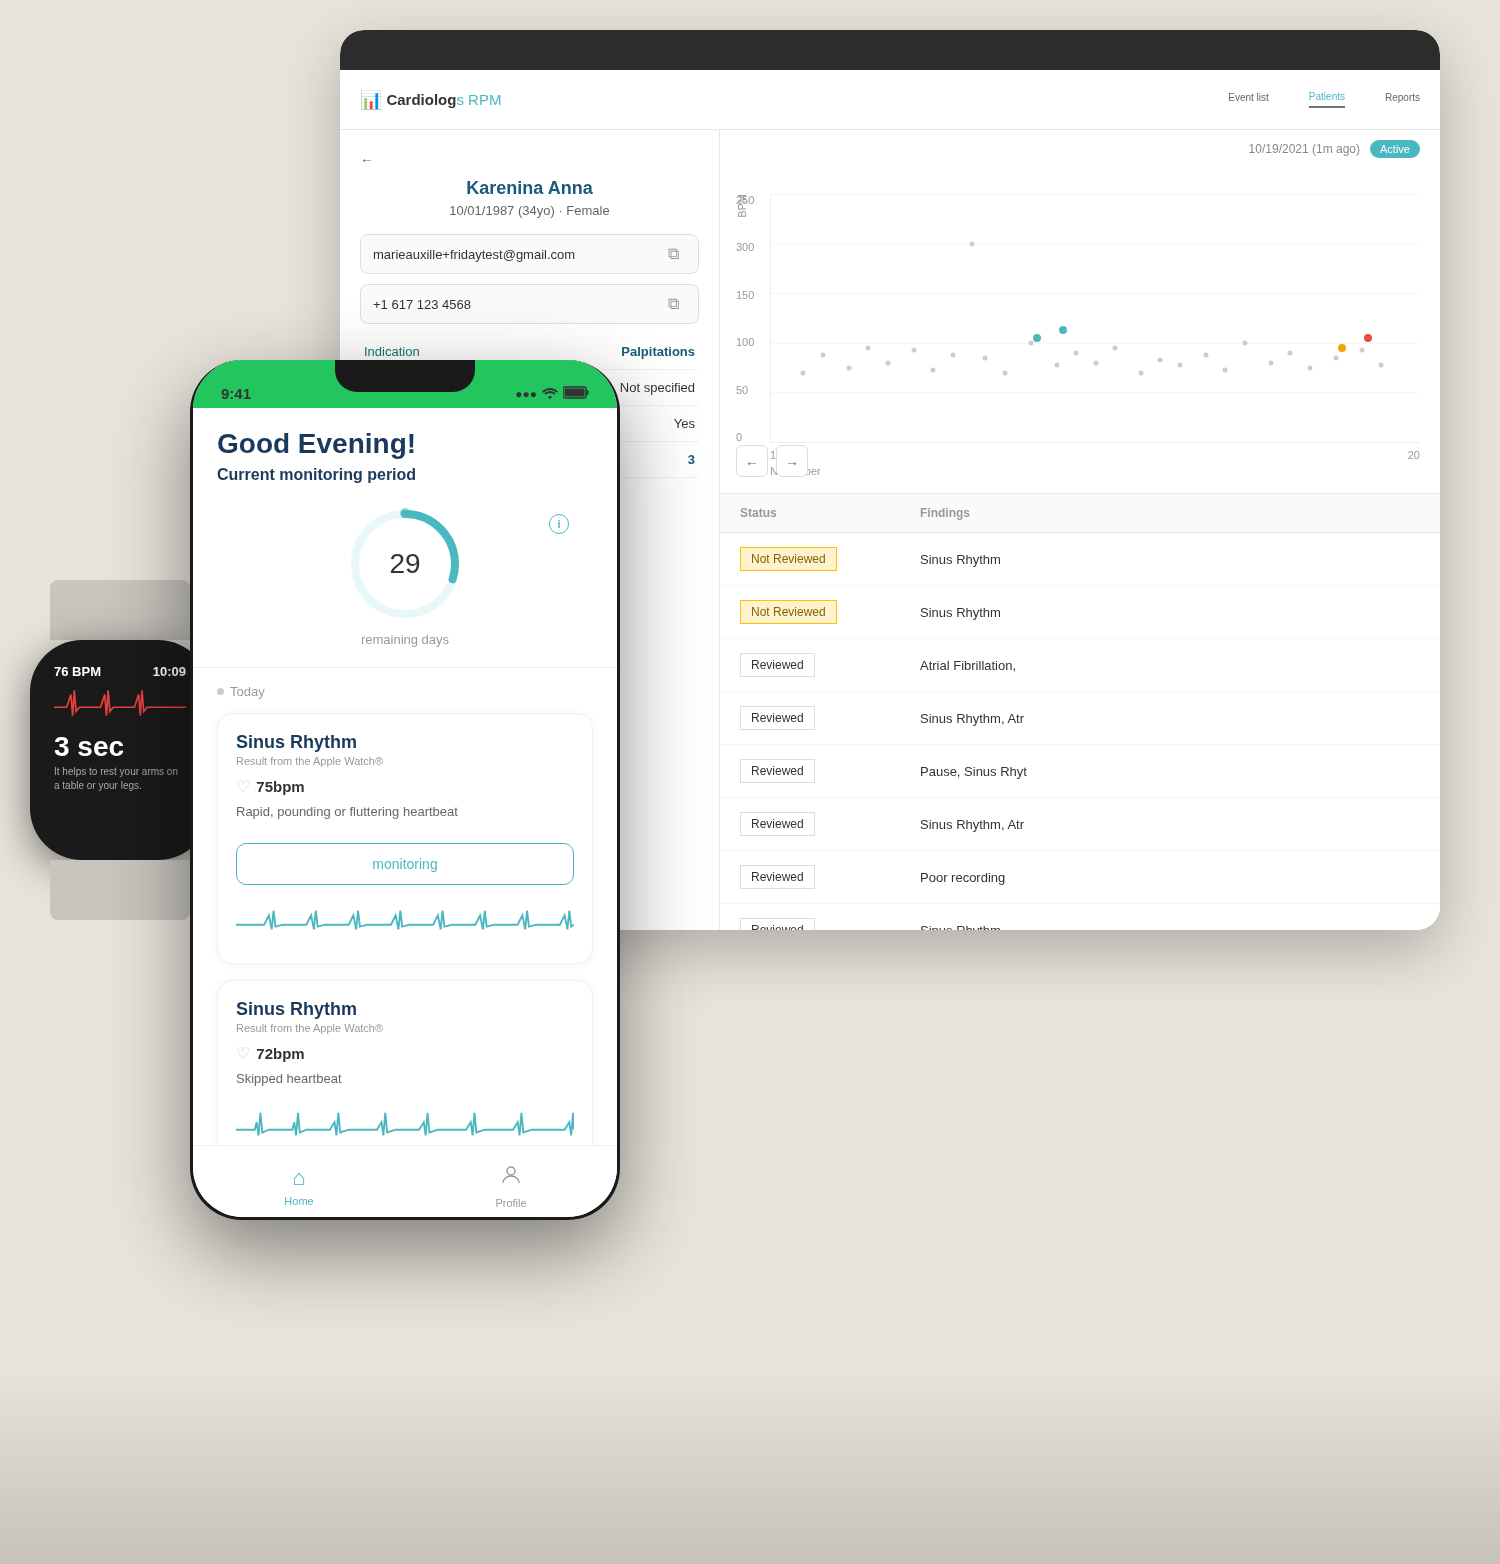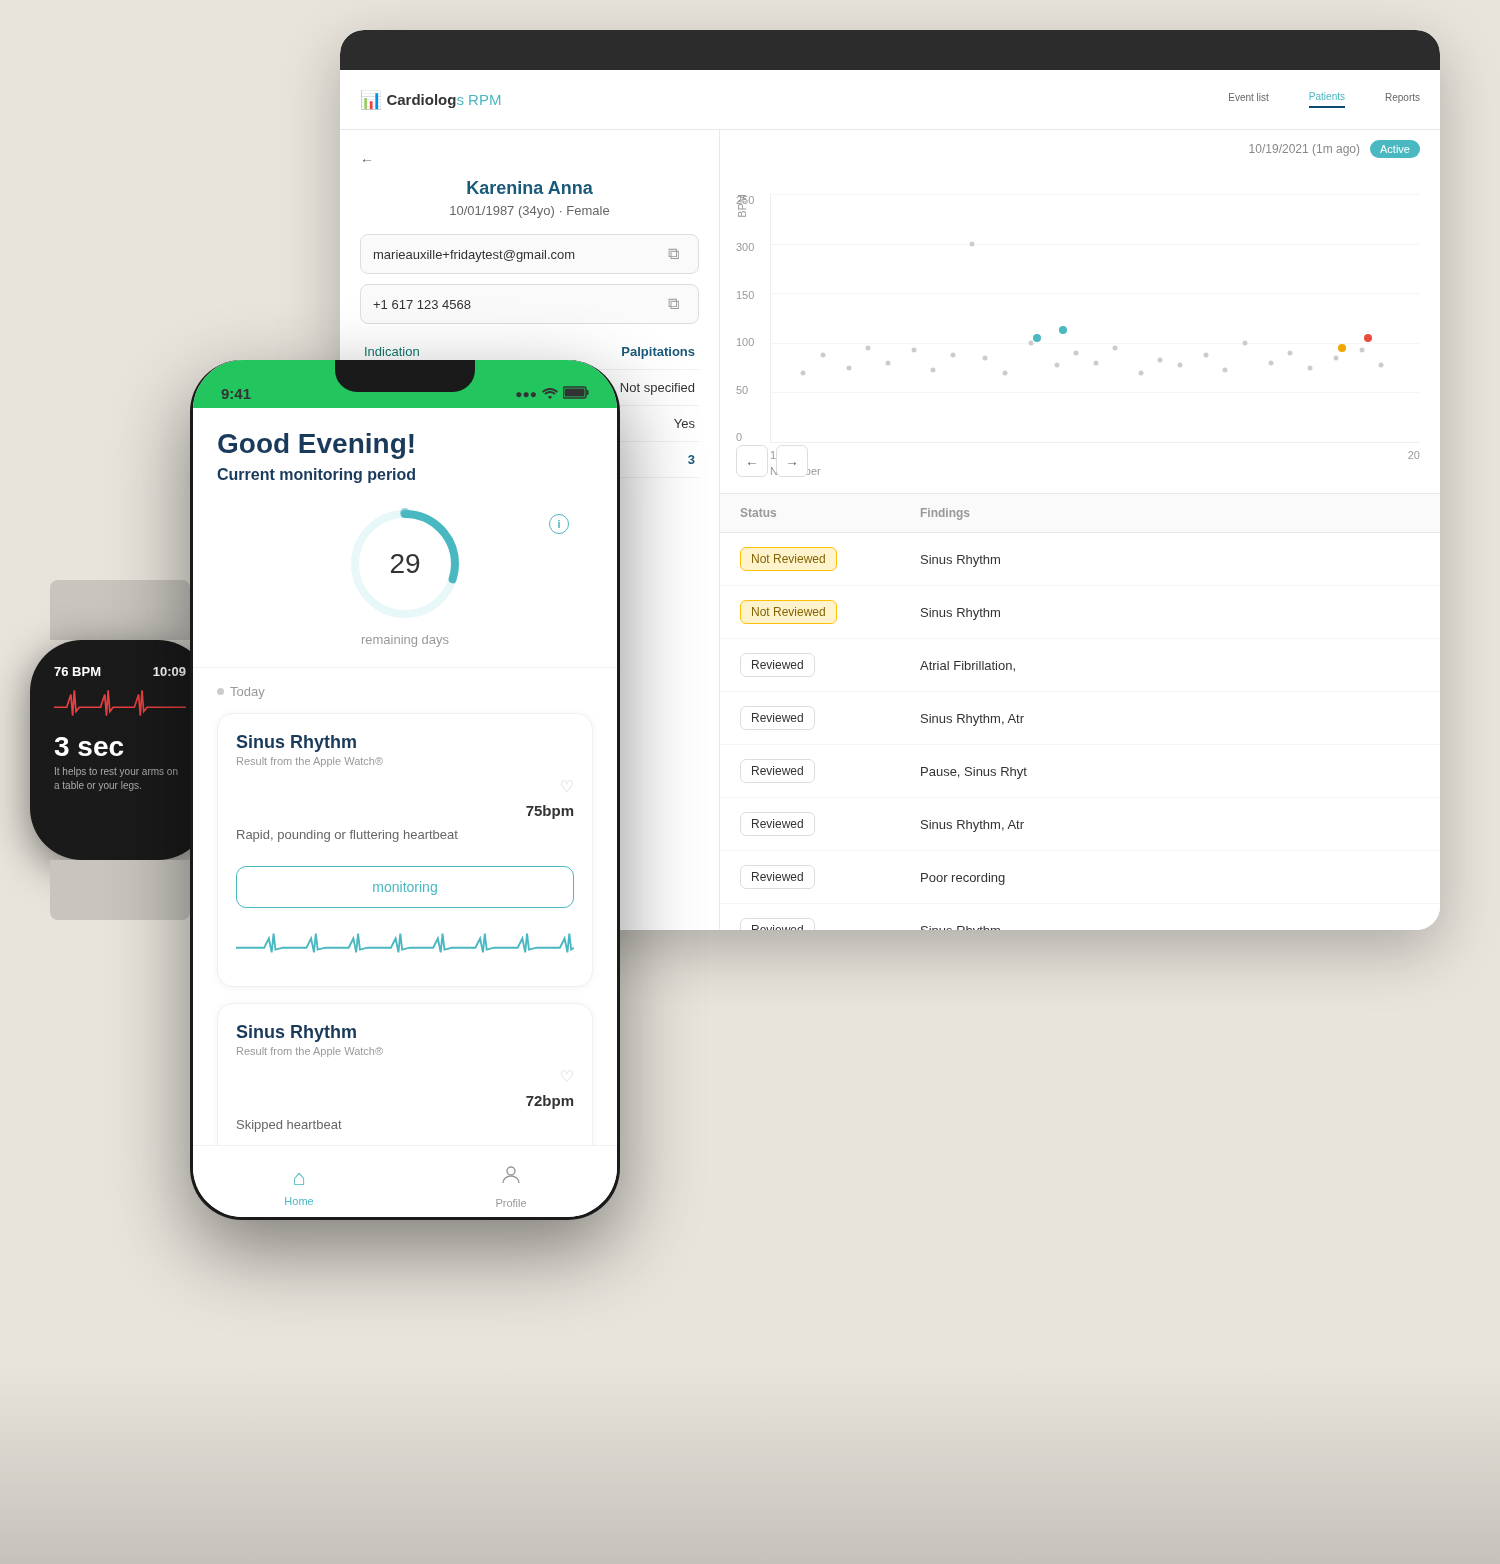--- a/index.html
+++ b/index.html
@@ -73,21 +73,21 @@
       align-items: center;
     }
     .tablet-nav-item {
       font-size: 10px;
       color: #666;
       cursor: pointer;
       padding-bottom: 4px;
     }
     .tablet-nav-item.active {
       color: #4ab8c1;
-      border-bottom: 2px solid #0c4a6e;
+      border-bottom: 2px solid #737373;
       font-weight: 500;
     }
 
     
     .tablet-content {
       display: flex;
       flex: 1;
       overflow: hidden;
     }
 
@@ -239,21 +239,21 @@
     .events-col-findings { flex: 1; font-size: 12px; color: #999; font-weight: 600; }
     .events-row {
       display: flex;
       align-items: center;
       padding: 14px 20px;
       border-bottom: 1px solid #f5f5f5;
     }
     .status-badge {
       display: inline-block;
       padding: 4px 10px;
-      border-radius: 6px;
+      border-radius: 0;
       font-size: 12px;
       font-weight: 500;
     }
     .status-not-reviewed {
       background: #fff3cd;
       color: #856404;
       border: 1px solid #ffc107;
     }
     .status-reviewed {
       background: #fff;
@@ -406,27 +406,26 @@
       color: #1a3a5c;
       margin-bottom: 2px;
     }
     .reading-source {
       font-size: 11px;
       color: #999;
       margin-bottom: 10px;
     }
     .reading-bpm {
       display: flex;
-      align-items: flex-end;
+      align-items: center;
       gap: 6px;
       font-size: 15px;
       color: #333;
       font-weight: 600;
       margin-bottom: 8px;
-      flex-direction: column;
     }
     .heart-icon { color: #e8e8e8; font-size: 16px; }
     .reading-desc {
       font-size: 13px;
       color: #666;
       margin-bottom: 14px;
     }
     .ecg-wave {
       height: 50px;
       overflow: hidden;

